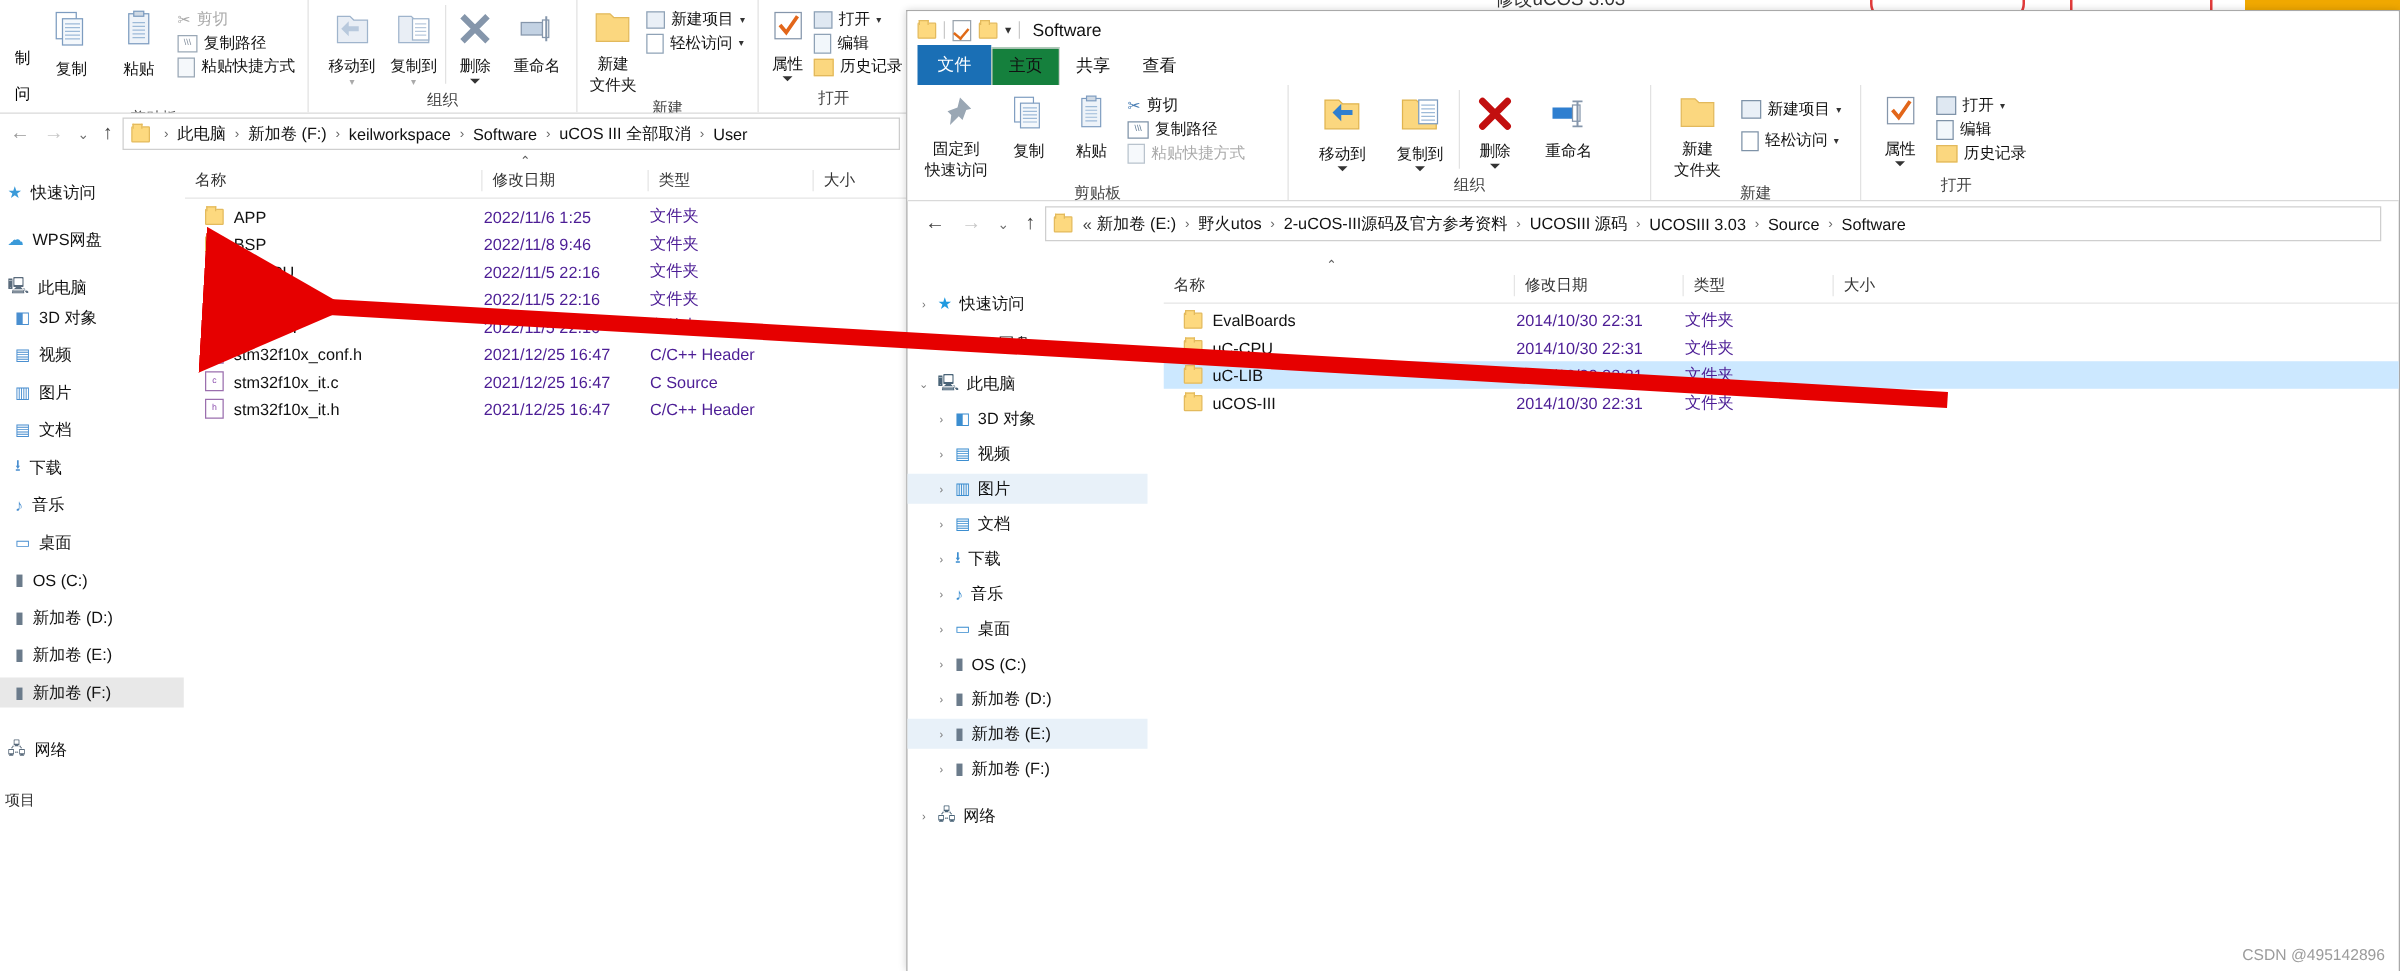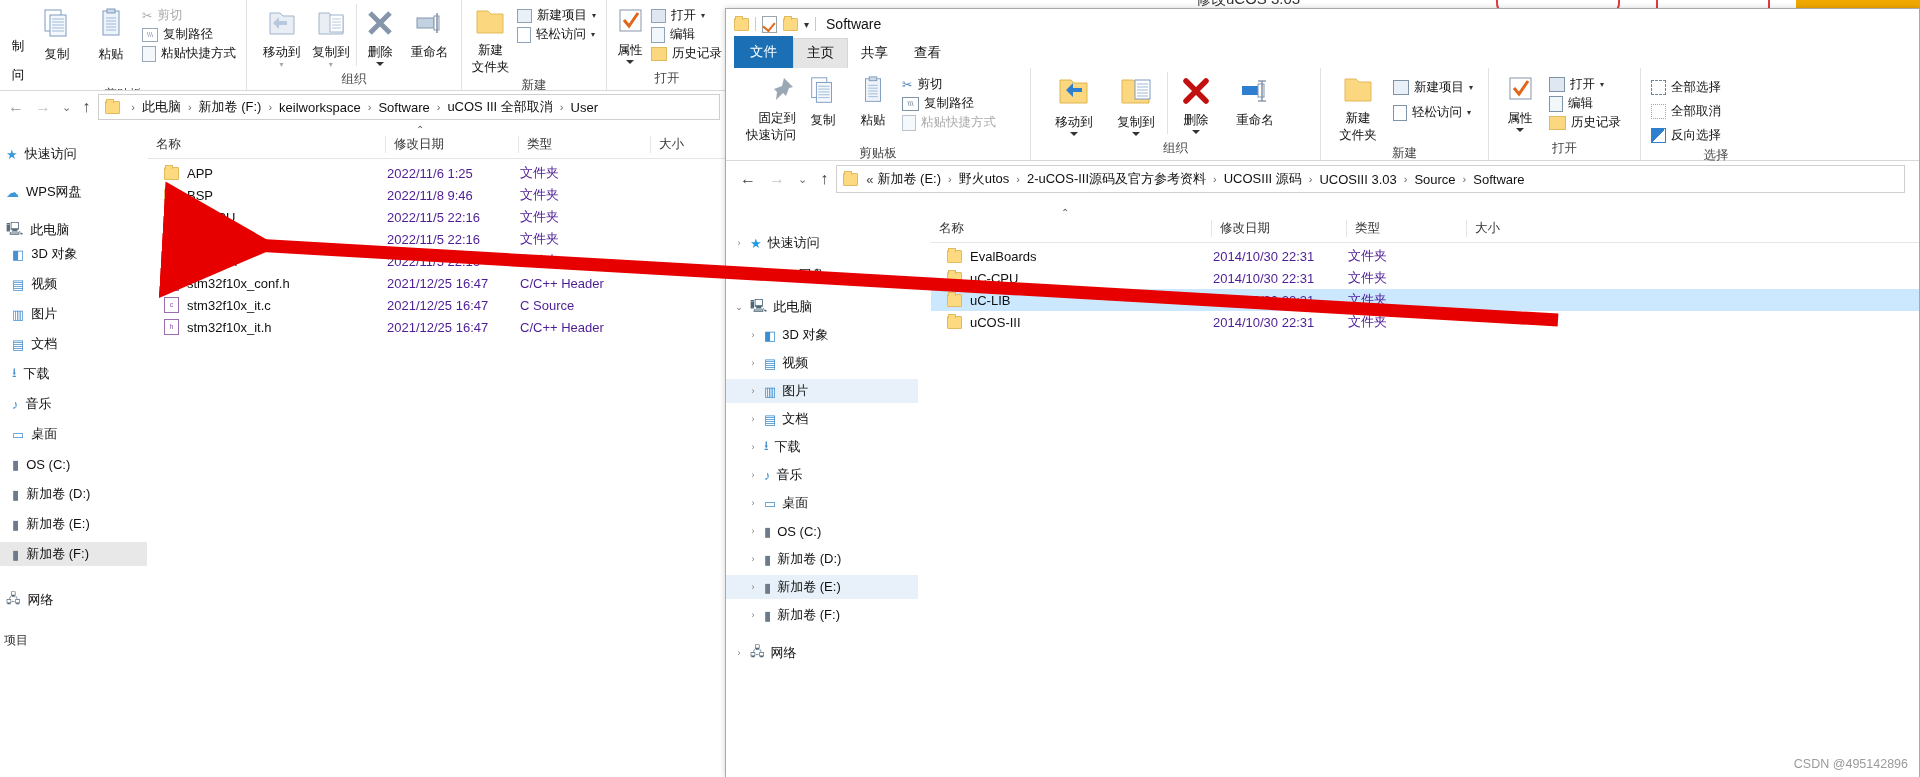--- a/index.html
+++ b/index.html
@@ -50,21 +50,21 @@
   .row .c-date,.row .c-type,.row .c-size{color:#4c1d95;padding-left:2px;box-sizing:border-box;}
   .navpane-item{display:flex;align-items:center;gap:7px;height:24px;font-size:13px;color:#111;}
 
   
   #rightWin{left:725px;top:8px;width:1195px;height:769px;border:1px solid #a9a9a9;border-bottom:none;
             box-shadow:0 0 6px rgba(0,0,0,.18);box-sizing:border-box;background:#fff;}
   #rTitle{height:30px;display:flex;align-items:center;gap:6px;padding:0 8px;background:#fff;}
   #rTabs{height:29px;display:flex;align-items:flex-end;padding-left:8px;background:#fff;}
   .tab{font-size:13.5px;padding:5px 13px 6px;color:#111;cursor:default;}
   .tab.file{background:#1a6fb5;color:#fff;padding:7px 16px 7px;}
-  .tab.active{border:1px solid #d6d6d6;border-bottom:1px solid #fff;background:#e5e5e5;position:relative;top:1px;}
+  .tab.active{border:1px solid #d6d6d6;border-bottom:1px solid #fff;background:#15803d;position:relative;top:1px;}
 
   .qat-sep{width:1px;height:14px;background:#c9c9c9;}
   .chk{width:13px;height:15px;border:1px solid #9aa4ad;position:relative;background:#fff;}
   .chk:after{content:"";position:absolute;left:2px;top:3px;width:6px;height:9px;border:solid #e06a17;
              border-width:0 2px 2px 0;transform:rotate(40deg);}
 
   .sidebar-item{display:flex;align-items:center;height:24px;font-size:13px;color:#111;gap:6px;}
   .chev{width:10px;color:#767676;font-size:9px;text-align:center;}
   .sel-row{background:#cce8ff;}
   .hl-row{background:#e8f1f9;}
@@ -453,21 +453,21 @@
     <div class="tab active">主页</div>
     <div class="tab">共享</div>
     <div class="tab">查看</div>
   </div>
 
   <div class="ribbon" style="height:92px;">
     <div class="rib-groups" style="height:92px;">
 
       <div class="rib-group" style="width:305px;">
         <div class="rib-items">
-          <div class="big-btn" style="width:62px;align-items:flex-end;">
+          <div class="big-btn" style="width:62px;">
             <span>
               <svg width="30" height="30" viewBox="0 0 30 30">
                 <path d="M18 3 l9 9 -4 1 -3 8 -3-3 -7 7 1-8 -3-3 8-3 1-4z" fill="#9aa7b4"></path>
               </svg>
             </span>
             <span class="cap">固定到</span>
             <span class="cap">快速访问</span>
           </div>
           <div class="big-btn" style="width:46px;">
             <span>
@@ -624,39 +624,20 @@
             </div>
             <div class="sm-btn">
               <span style="display:inline-block;width:15px;height:12px;background:#fbd77f;border:1px solid #e2b95c;"></span>
               <span>历史记录</span>
             </div>
           </div>
         </div>
         <div class="rib-label">打开</div>
       </div>
 
-      <div class="rib-group" style="width:150px;">
-        <div class="rib-items" style="align-items:center;">
-          <div class="sm-col" style="padding-top:6px;">
-            <div class="sm-btn">
-              <span style="display:inline-block;width:13px;height:13px;border:1px dashed #6b84a0;"></span>
-              <span>全部选择</span>
-            </div>
-            <div class="sm-btn" style="margin-top:5px;">
-              <span style="display:inline-block;width:13px;height:13px;border:1px dotted #9aa8b6;"></span>
-              <span>全部取消</span>
-            </div>
-            <div class="sm-btn" style="margin-top:5px;">
-              <span style="display:inline-block;width:13px;height:13px;border:1px solid #2f7fd0;background:linear-gradient(135deg,#2f7fd0 50%,#fff 50%);"></span>
-              <span>反向选择</span>
-            </div>
-          </div>
-        </div>
-        <div class="rib-label">选择</div>
-      </div>
 
     </div>
   </div>
 
   <div style="height:36px;display:flex;align-items:center;">
     <div class="nav-arrows" style="padding-left:14px;gap:13px;">
       <span style="color:#3f3f3f;">←</span>
       <span style="color:#c8c8c8;">→</span>
       <span style="font-size:11px;color:#6a6a6a;">⌄</span>
       <span style="color:#3f3f3f;">↑</span>

